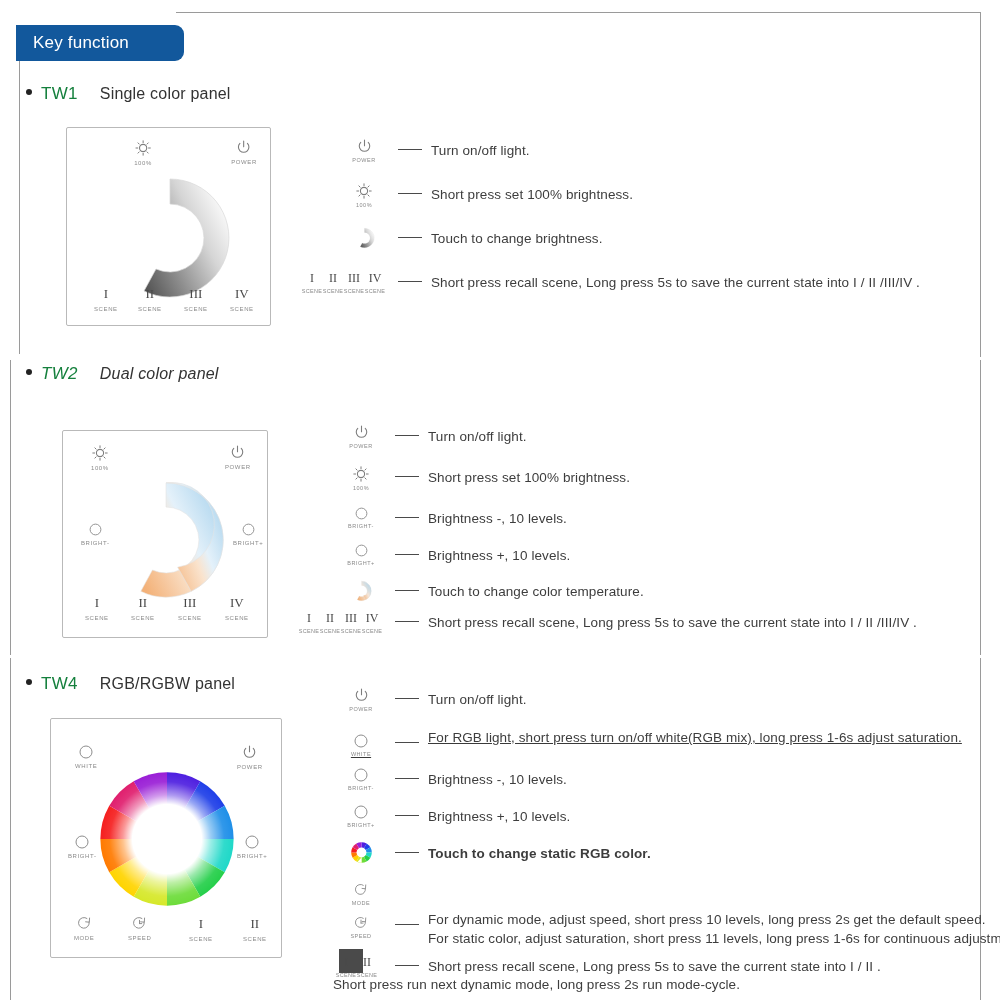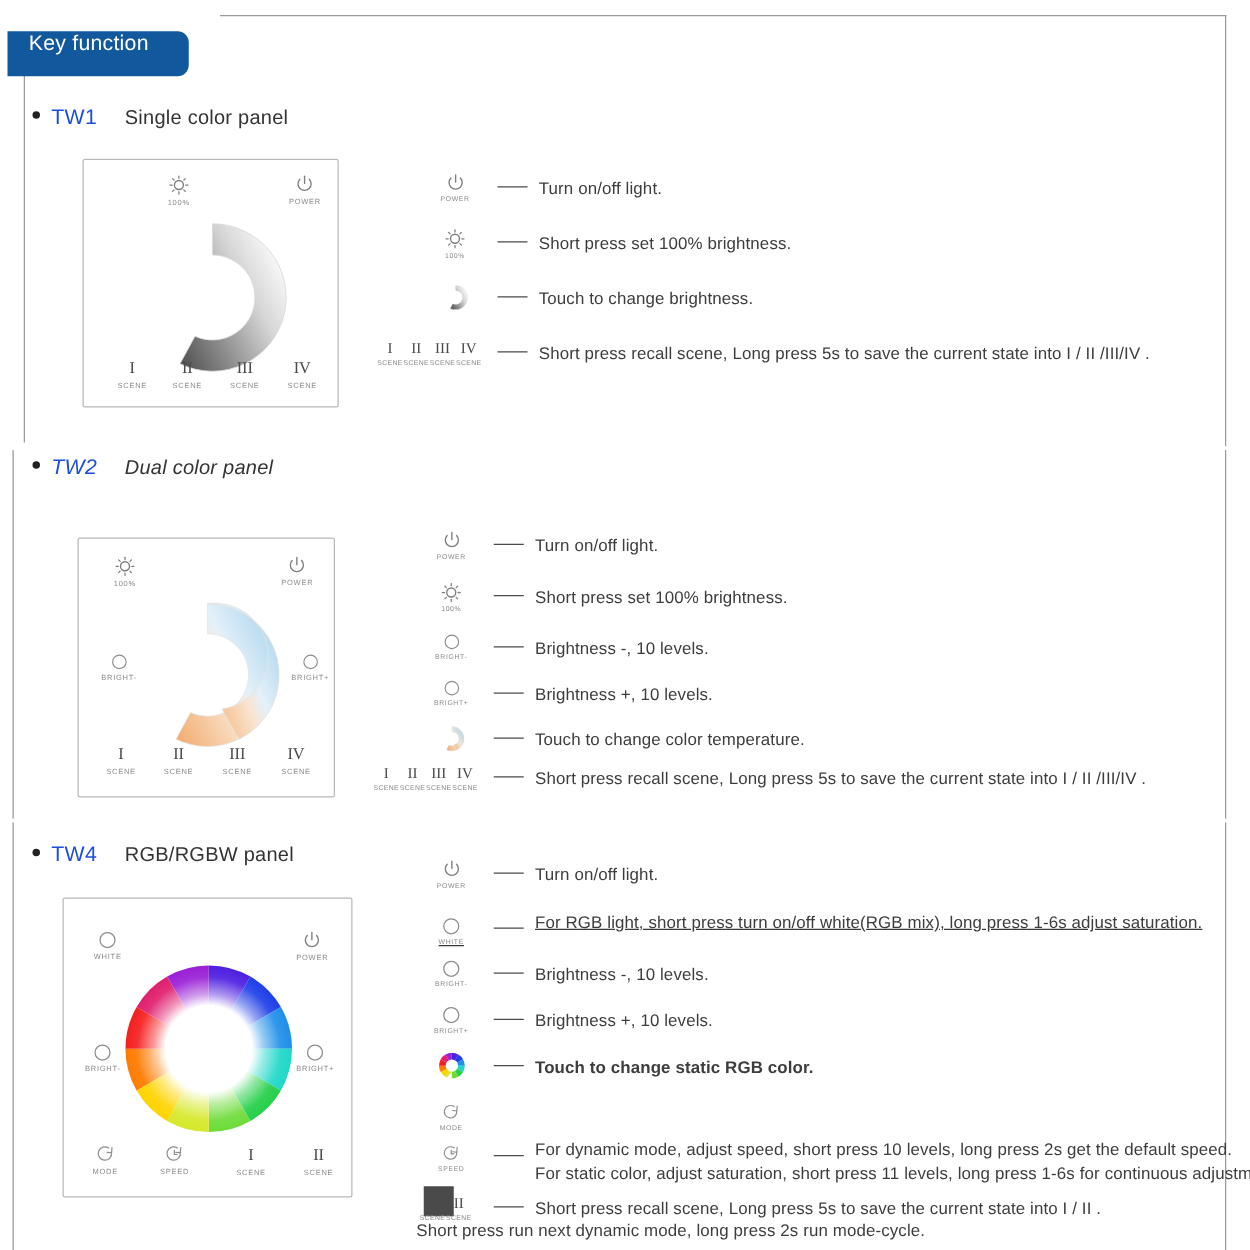--- a/index.html
+++ b/index.html
@@ -16,35 +16,35 @@
   .frame-right-top   { position:absolute; left:980px; top:12px;  width:1px; height:345px; background:#9a9a9a; }
   .frame-right-mid   { position:absolute; left:980px; top:360px; width:1px; height:295px; background:#9a9a9a; }
   .frame-right-bot   { position:absolute; left:980px; top:658px; width:1px; height:342px; background:#9a9a9a; }
   .frame-left-top    { position:absolute; left:19px;  top:58px;  width:1px; height:296px; background:#9a9a9a; }
   .frame-left-mid    { position:absolute; left:10px;  top:360px; width:1px; height:295px; background:#9a9a9a; }
   .frame-left-bot    { position:absolute; left:10px;  top:658px; width:1px; height:342px; background:#9a9a9a; }
   .frame-top-line    { position:absolute; left:176px; top:12px;  width:805px; height:1px; background:#9a9a9a; }
 
   
   .banner {
-    position: absolute; left: 6px; top: 25px;
-    width: 145px; height: 36px;
+    position: absolute; left: 16px; top: 25px;
+    width: 168px; height: 36px;
     background: #12589c;
     border-radius: 0 9px 9px 0;
-    display: flex; align-items: flex-start;
+    display: flex; align-items: center;
   }
   .banner-text {
     color: #ffffff; font-size: 17px; letter-spacing: .2px;
     padding-left: 17px; font-weight: 400;
   }
 
   
   .sec-head { position: absolute; display: flex; align-items: baseline; }
   .bullet { width: 6px; height: 6px; border-radius: 50%; background: #222; margin-right: 9px; position: relative; top: -4px; }
-  .sec-code { font-size: 17px; color: #1d4ed8; letter-spacing: .3px; }
+  .sec-code { font-size: 17px; color: #15803d; letter-spacing: .3px; }
   .sec-title { font-size: 16px; color: #333; margin-left: 22px; letter-spacing: .2px; }
 
   
   .panel {
     position: absolute;
     border: 1px solid #b9b9b9;
     background: #fff;
     border-radius: 2px;
   }
   .panel-icon { position: absolute; display: flex; flex-direction: column; align-items: center; }

